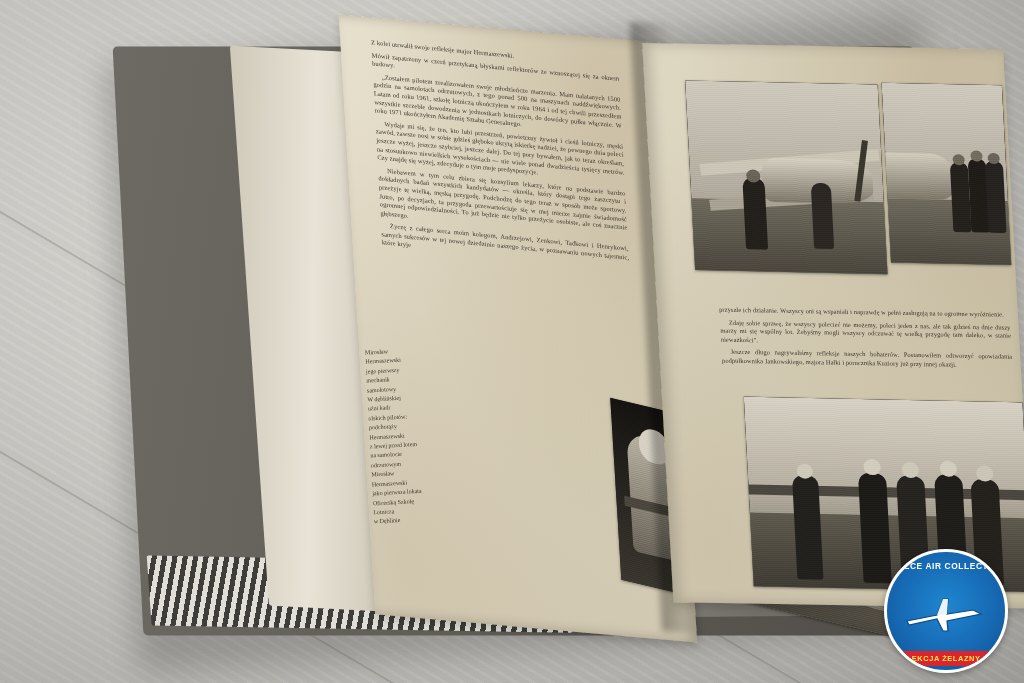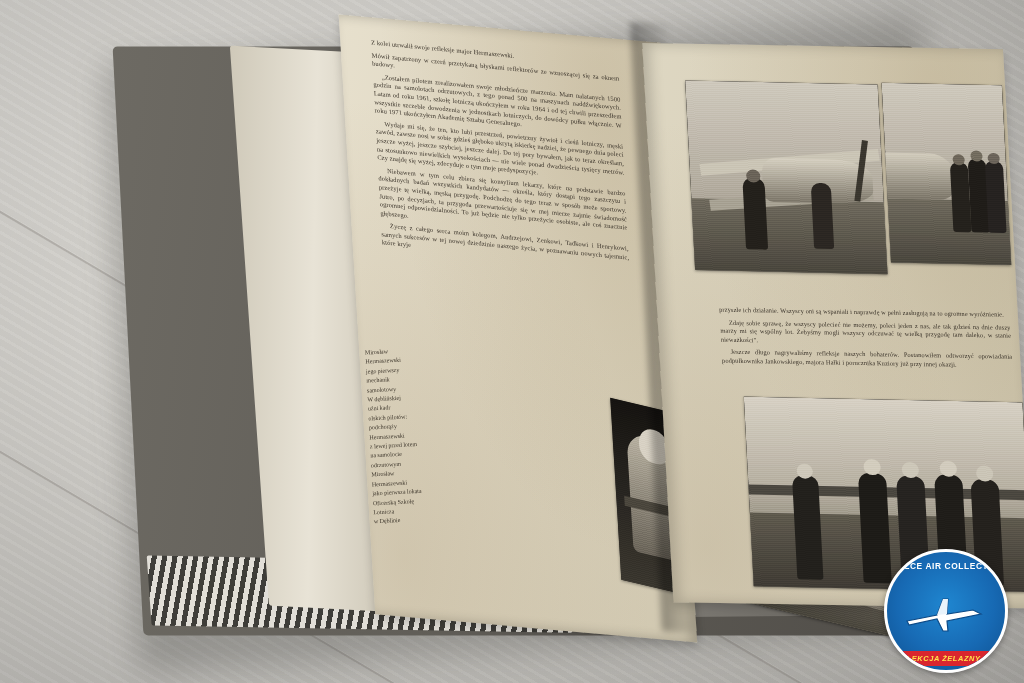--- a/index.html
+++ b/index.html
@@ -252,21 +252,20 @@
     letter-spacing: 0.6px;
   }
   .logo .ring-top { top: 9px; font-size: 8.4px; }
   .logo .ring-bottom {
     bottom: 8px;
     font-size: 7.4px;
     color: #ffe24a;
     background: #d9262e;
     padding: 3px 0;
     transform: translateY(4px);
-    font-style: italic;
   }
   .logo .jet {
     position: absolute;
     left: 50%; top: 50%;
     width: 86px; height: 46px;
     margin: -20px 0 0 -43px;
   }
 </style>
 </head>
 <body>

